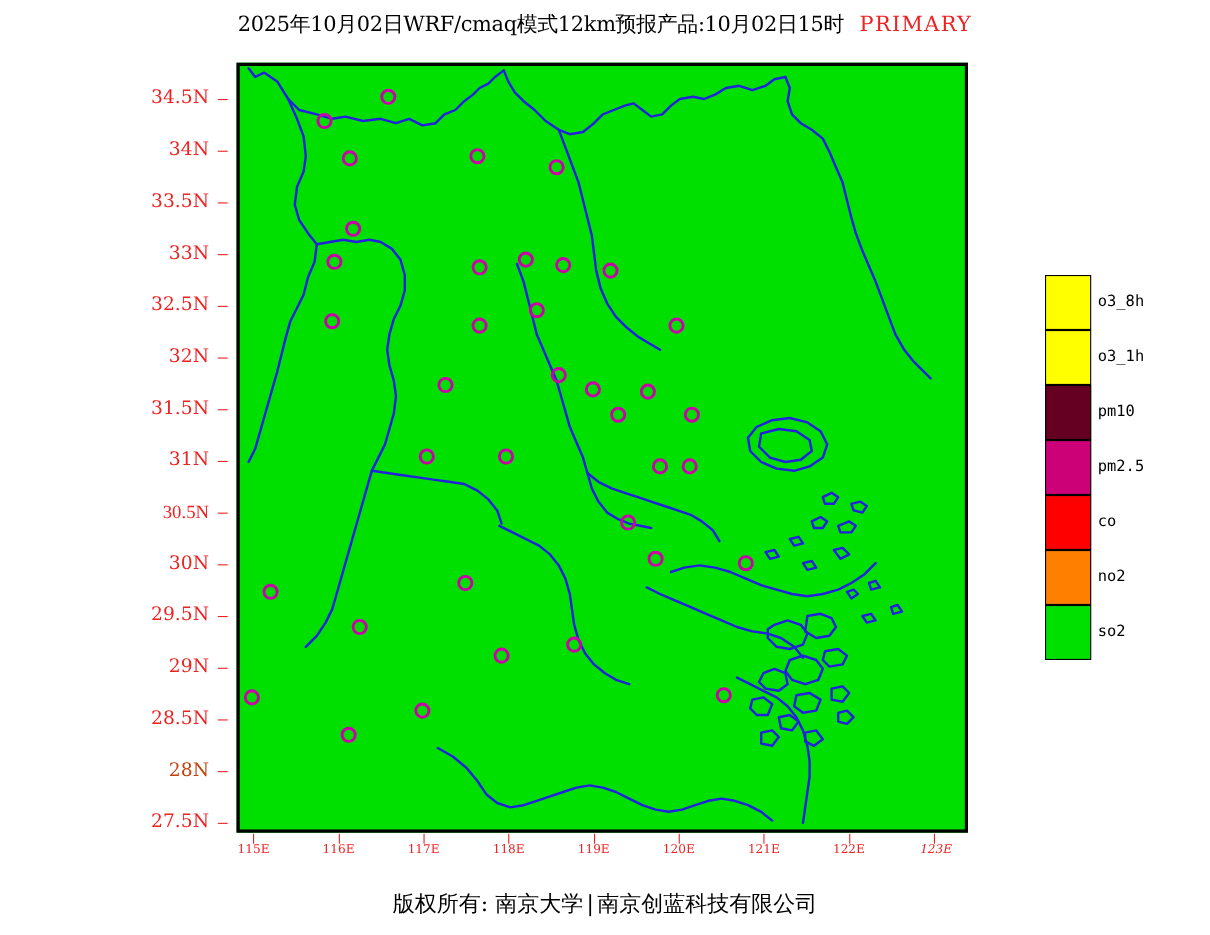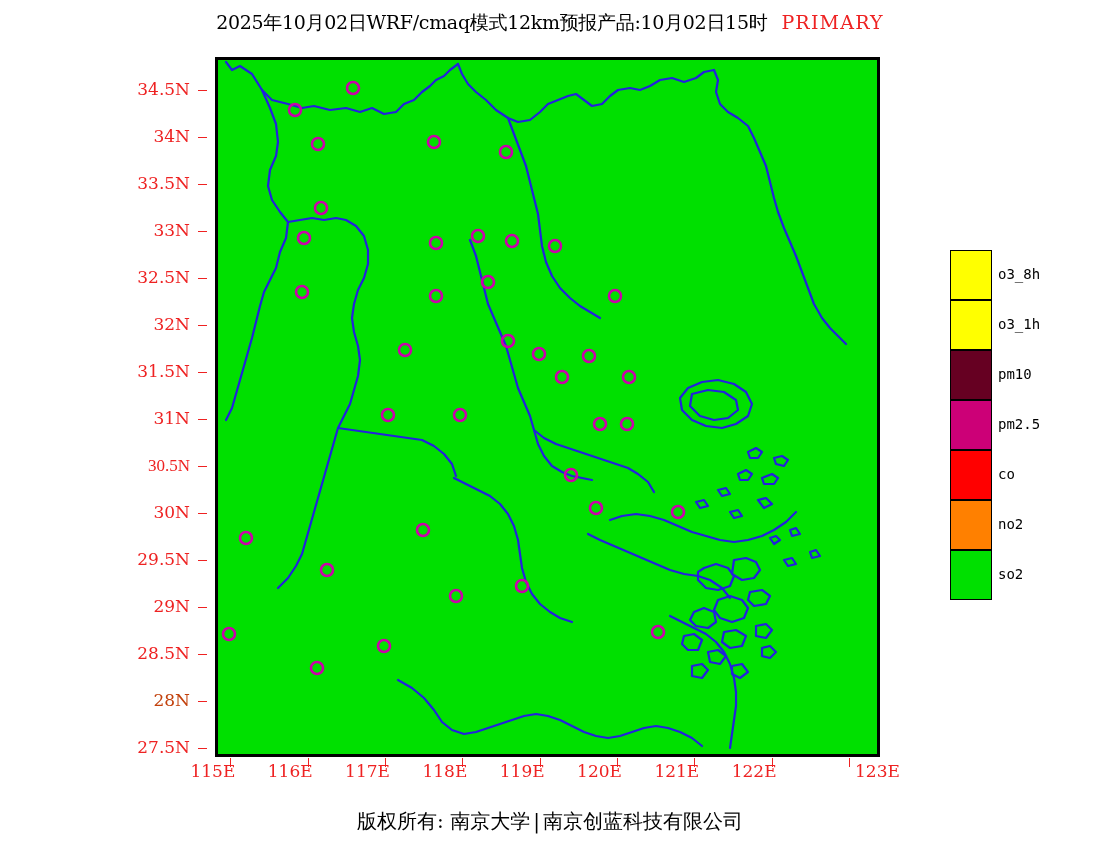--- a/index.html
+++ b/index.html
@@ -50,21 +50,22 @@
   .ytick-wrap{position:absolute;left:130px;top:0;width:78px;height:850px;}
   .ytick-mark{
     position:absolute;left:205px;width:9px;height:1px;background:#ee2222;
   }
   .xtick-wrap{position:absolute;left:0;top:0;width:1100px;height:850px;}
   .xtick-label{
     position:absolute;
     top:763px;
     color:#ee2222;
     font-family:"DejaVu Serif", serif;
-    font-size:17px;
+    font-size:11px;
+    text-align:center;
     white-space:nowrap;
     line-height:17px;
   }
   .xtick-mark{position:absolute;top:758px;width:1px;height:9px;background:#ee2222;}
 
   
   .legend{
     position:absolute;
     left:950px;top:250px;
     width:144px;
@@ -292,21 +293,21 @@
       <div class="xtick-label" style="left: 422.442px; width: 80px; color: rgb(238, 34, 34);">118E</div>
       <div class="xtick-mark" style="left: 462.442px; background: rgb(238, 34, 34);"></div>
       <div class="xtick-label" style="left: 499.767px; width: 80px; color: rgb(238, 34, 34);">119E</div>
       <div class="xtick-mark" style="left: 539.767px; background: rgb(238, 34, 34);"></div>
       <div class="xtick-label" style="left: 577.093px; width: 80px; color: rgb(238, 34, 34);">120E</div>
       <div class="xtick-mark" style="left: 617.093px; background: rgb(238, 34, 34);"></div>
       <div class="xtick-label" style="left: 654.419px; width: 80px; color: rgb(238, 34, 34);">121E</div>
       <div class="xtick-mark" style="left: 694.419px; background: rgb(238, 34, 34);"></div>
       <div class="xtick-label" style="left: 731.744px; width: 80px; color: rgb(238, 34, 34);">122E</div>
       <div class="xtick-mark" style="left: 771.744px; background: rgb(238, 34, 34);"></div>
-      <div class="xtick-label" style="left: 855px; width: 80px; color: rgb(238, 34, 34);">123E</div>
+      <div class="xtick-label" style="left: 811px; width: 80px; color: rgb(238, 34, 34); font-style: italic;">123E</div>
       <div class="xtick-mark" style="left: 849.07px; background: rgb(238, 34, 34);"></div>
     </div>
 
   <div class="legend" id="legend">
       <div class="legend-row">
         <div class="legend-swatch" style="background: rgb(255, 255, 0);"></div>
         <div class="legend-label">o3_8h</div>
       </div>
       <div class="legend-row">
         <div class="legend-swatch" style="background: rgb(255, 255, 0);"></div>

